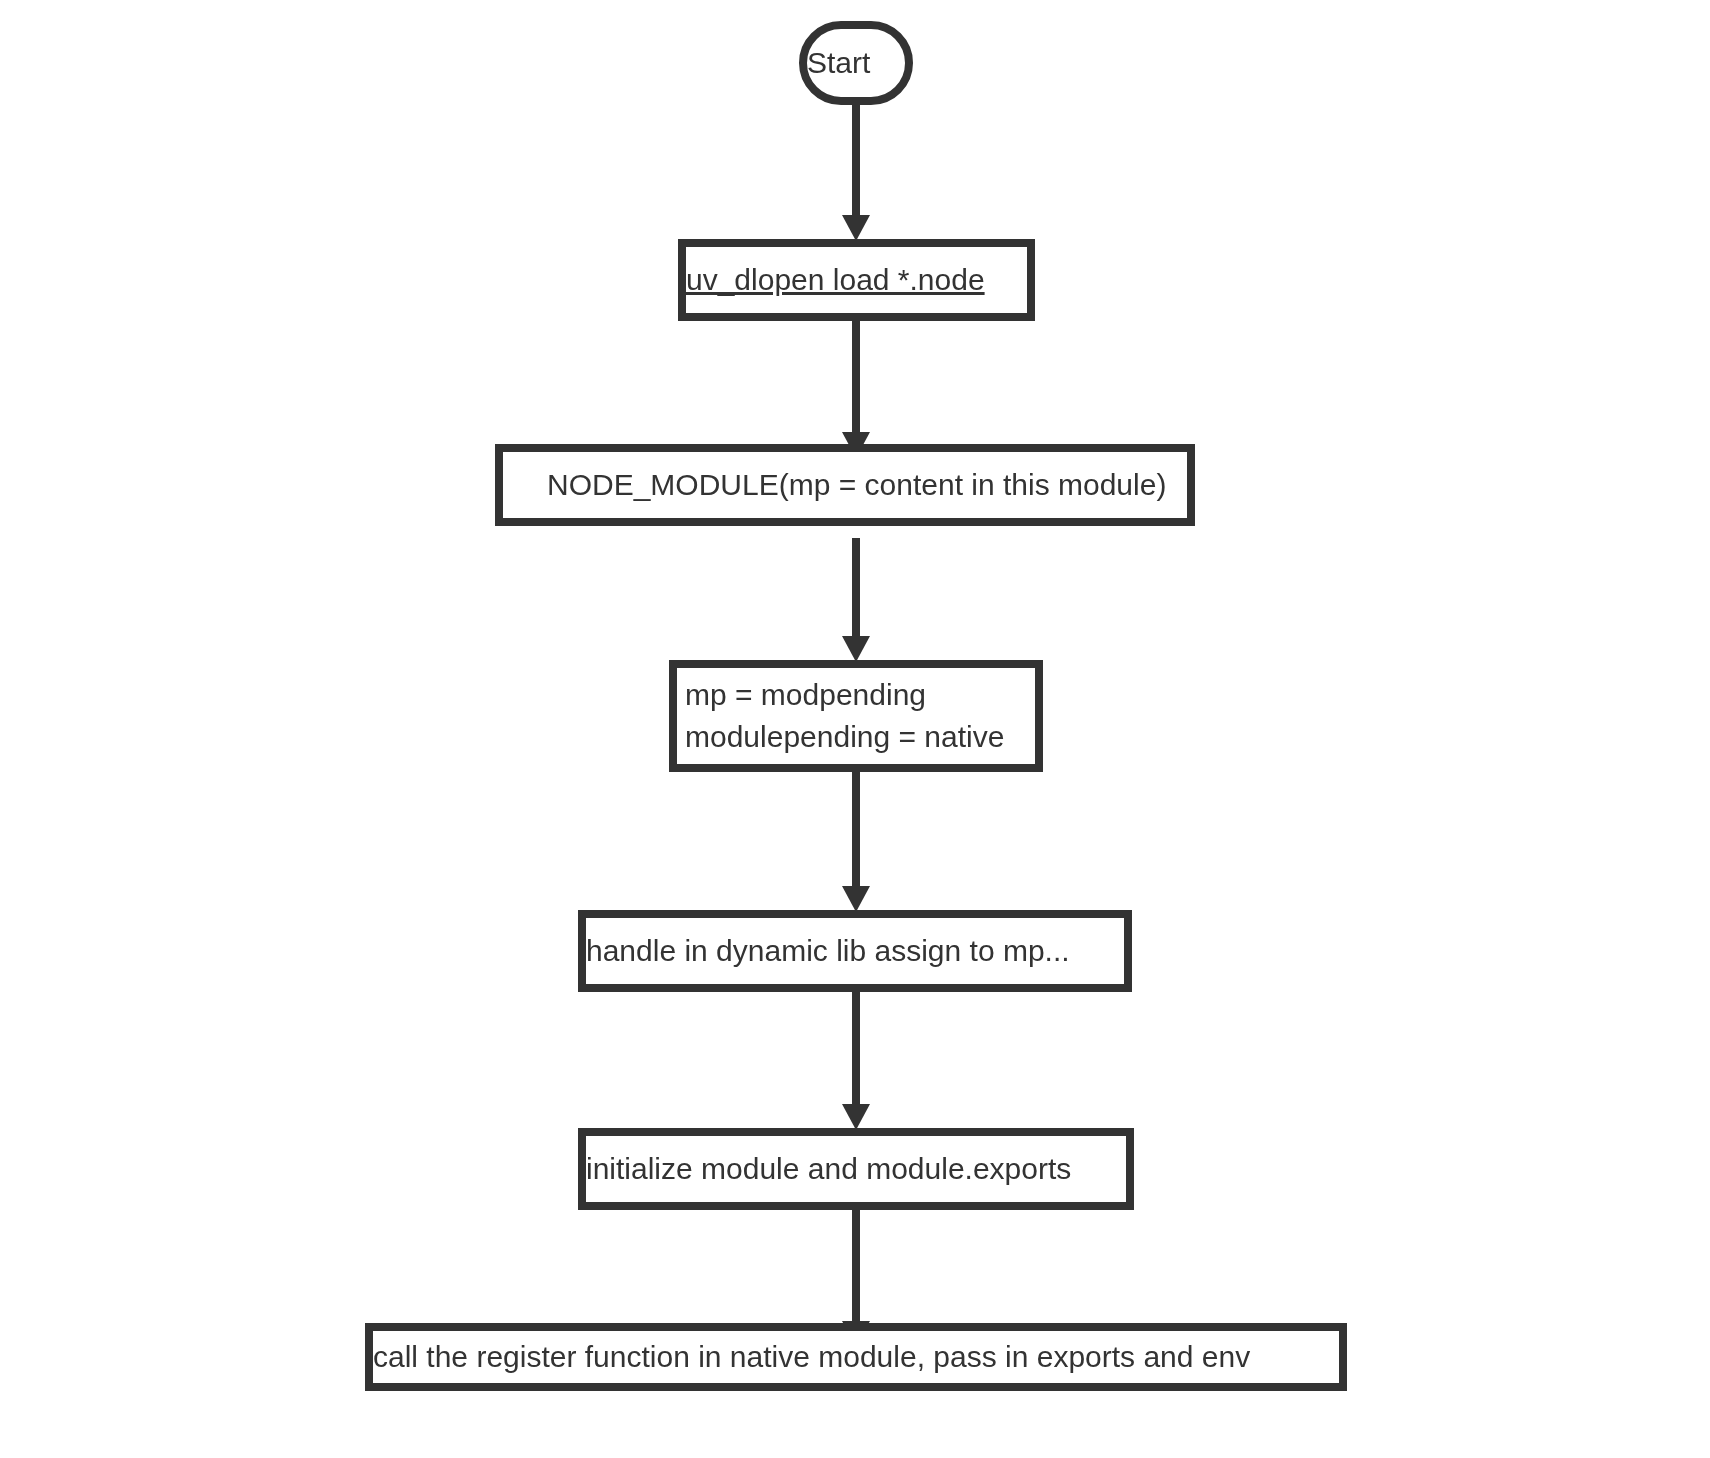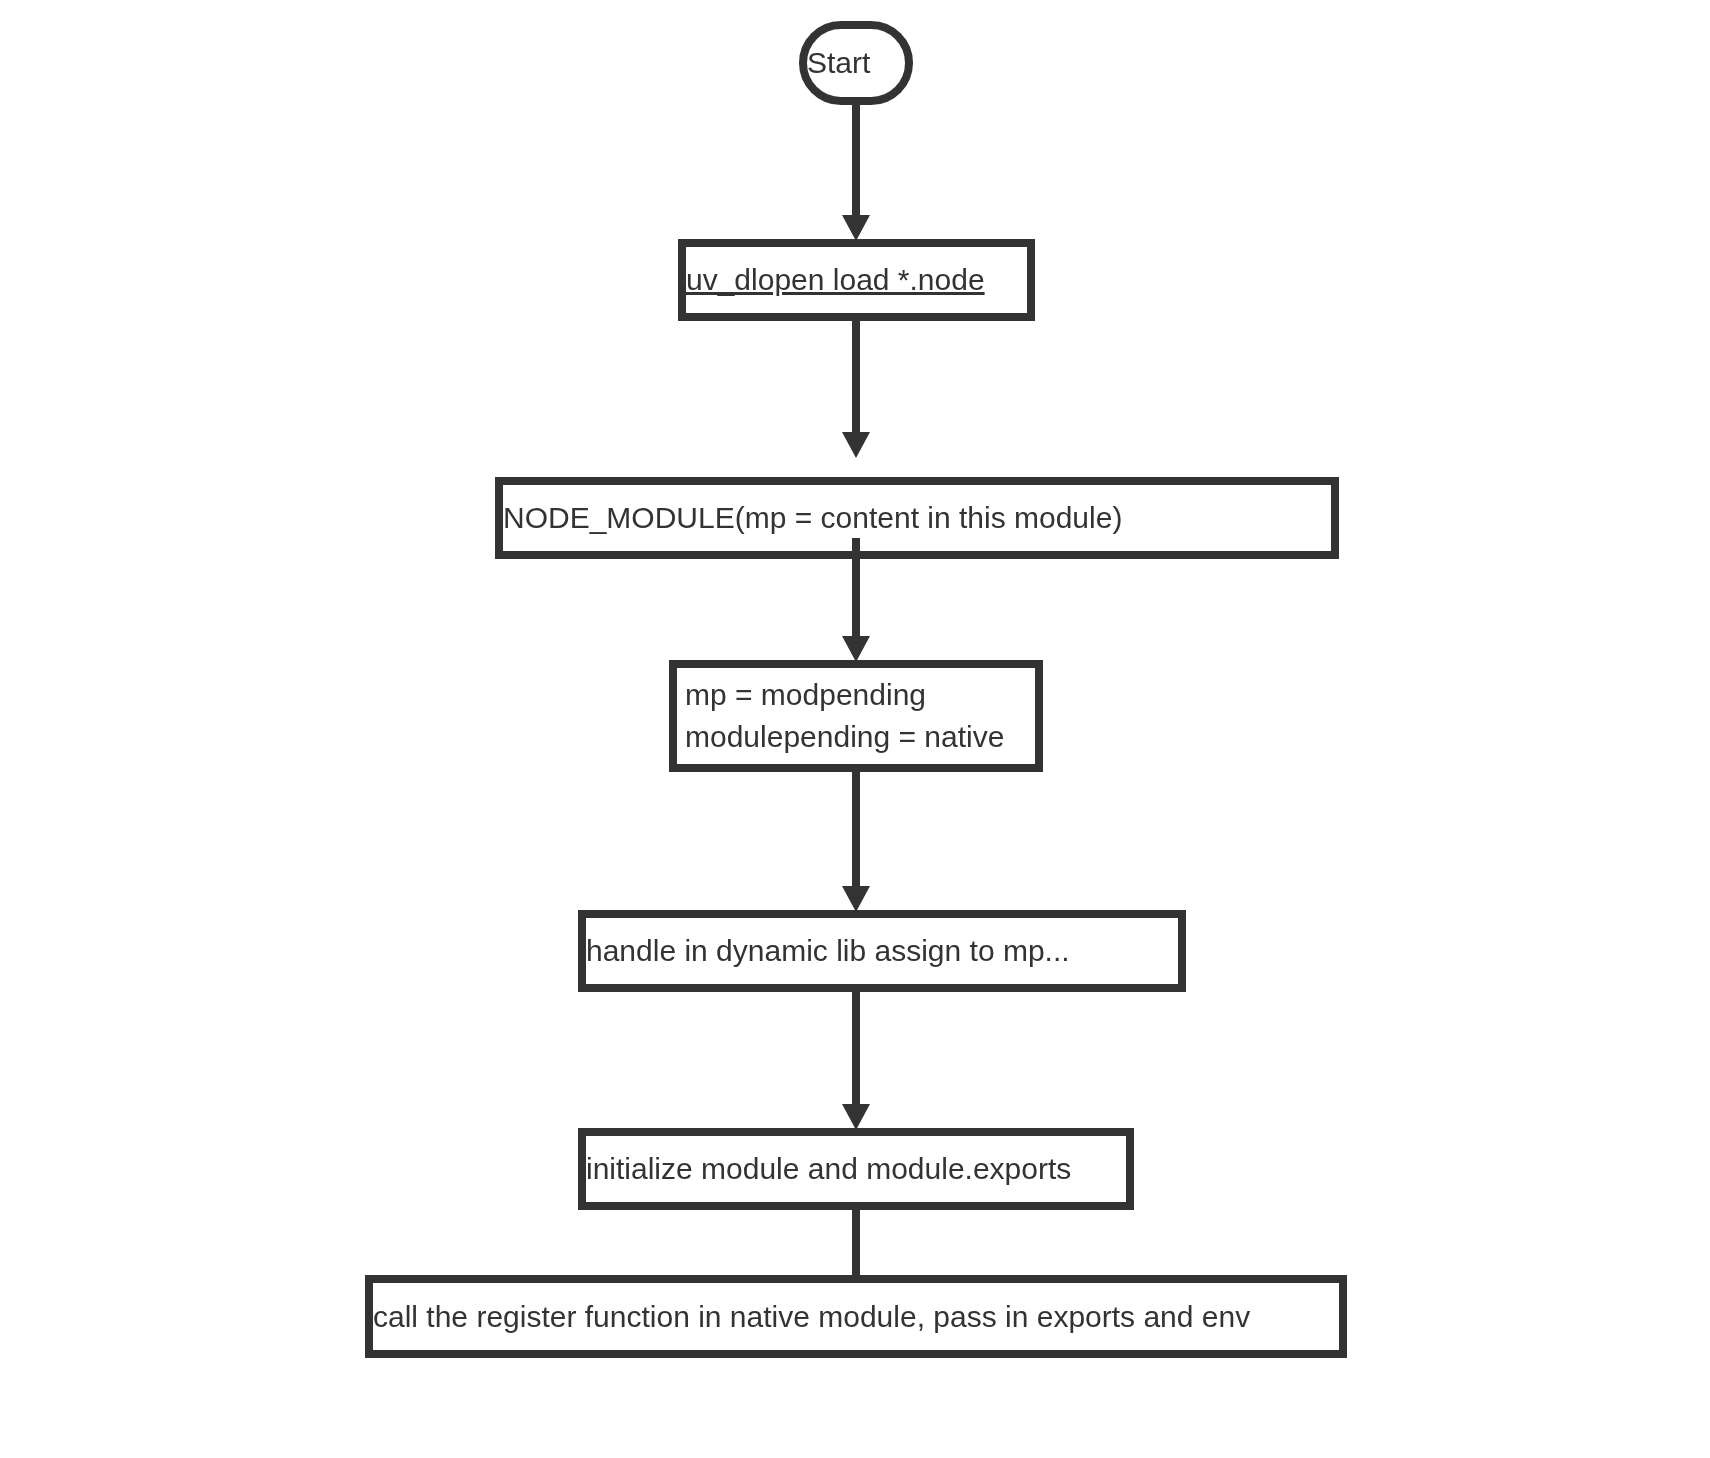--- a/index.html
+++ b/index.html
@@ -84,56 +84,56 @@
 
   <div class="node" style="left:678px; top:239px; width:357px; height:82px;text-decoration:underline;">
     <span>uv_dlopen load *.node</span>
   </div>
 
   <div class="connector" style="left:842px; top:321px; height:137px;">
     <div class="shaft"></div>
     <div class="head"></div>
   </div>
 
-  <div class="node" style="left:495px; top:477px; width:844px; height:82px;">
+  <div class="node" style="left:495px; top:444px; width:700px; height:82px;padding-left:44px;">
     <span>NODE_MODULE(mp = content in this module)</span>
   </div>
 
   <div class="connector" style="left:842px; top:538px; height:124px;">
     <div class="shaft"></div>
     <div class="head"></div>
   </div>
 
   <div class="node multiline" style="left:669px; top:660px; width:374px; height:112px;">
     <div>
       <span class="line-text">mp = modpending</span>
       <span class="line-text">modulepending = native</span>
     </div>
   </div>
 
   <div class="connector" style="left:842px; top:772px; height:140px;">
     <div class="shaft"></div>
     <div class="head"></div>
   </div>
 
-  <div class="node" style="left:578px; top:910px; width:608px; height:82px;">
+  <div class="node" style="left:578px; top:910px; width:554px; height:82px;">
     <span>handle in dynamic lib assign to mp...</span>
   </div>
 
   <div class="connector" style="left:842px; top:992px; height:138px;">
     <div class="shaft"></div>
     <div class="head"></div>
   </div>
 
   <div class="node" style="left:578px; top:1128px; width:556px; height:82px;">
     <span>initialize module and module.exports</span>
   </div>
 
   <div class="connector" style="left:842px; top:1210px; height:137px;">
     <div class="shaft"></div>
     <div class="head"></div>
   </div>
 
-  <div class="node" style="left:365px; top:1275px; width:982px; height:83px;">
+  <div class="node" style="left:365px; top:1323px; width:982px; height:68px;">
     <span>call the register function in native module, pass in exports and env</span>
   </div>
 
 </div>
 
 </body></html>

